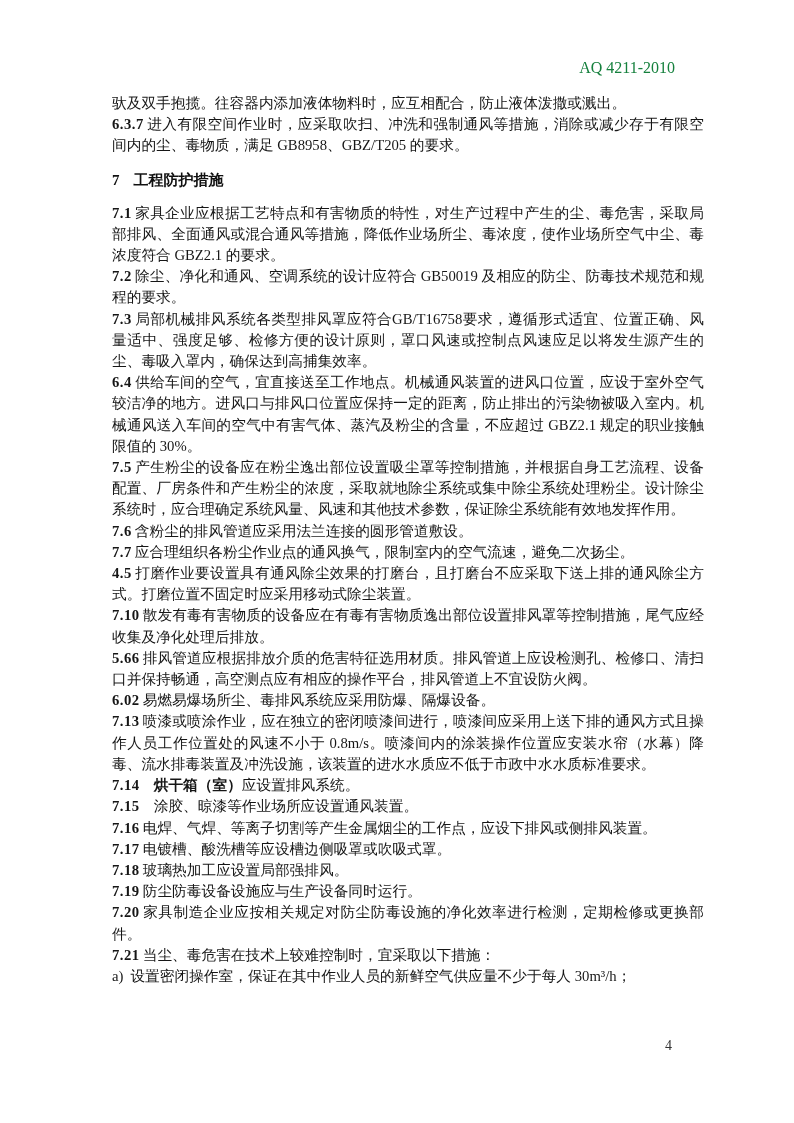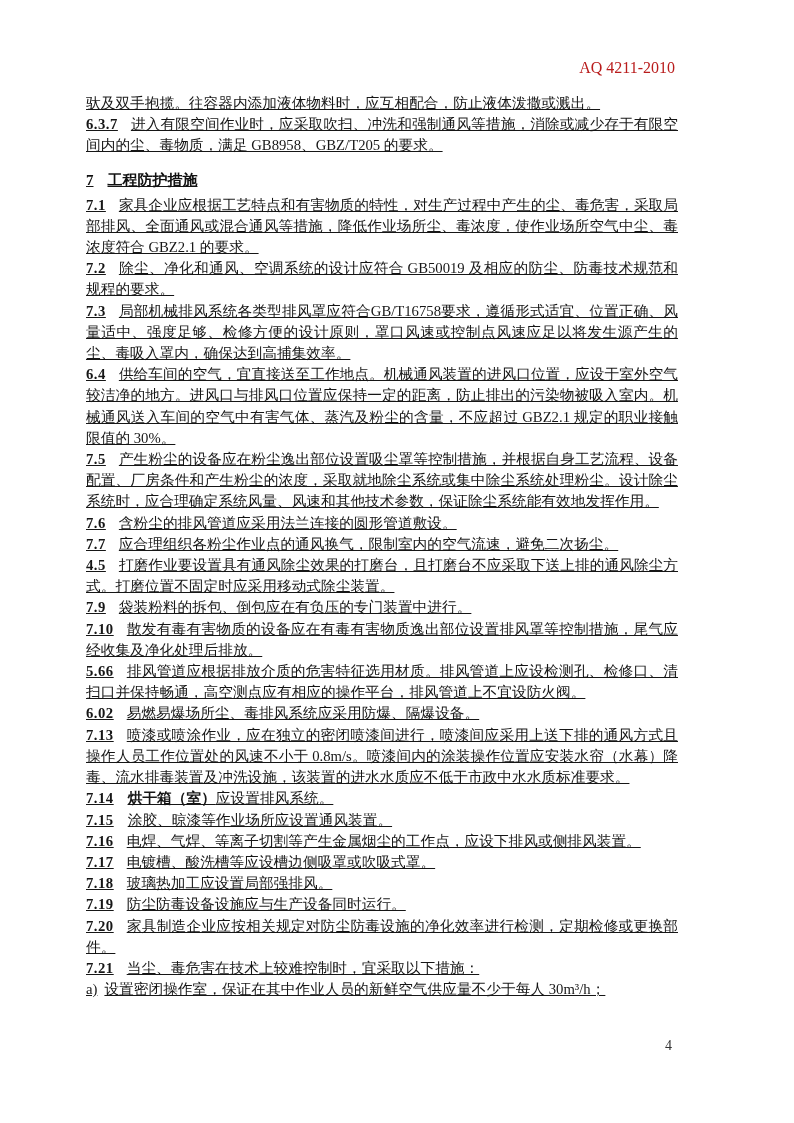--- a/index.html
+++ b/index.html
@@ -22,51 +22,50 @@
   }
   .page-header {
     position: absolute;
     top: 58px;
     left: 102px;
     right: 119px;
     text-align: right;
     font-size: 16px;
     line-height: 20px;
     font-family: "Liberation Serif", "DejaVu Serif", serif;
-    color: #b91c1c;
+    color: #15803d;
   }
   .doc-body {
     position: absolute;
     top: 93px;
-    left: 86px;
+    left: 112px;
     width: 592px;
     font-size: 14.7px;
     line-height: 21.2px;
     text-align: justify;
     color: #161616;
-    text-decoration: underline;
   }
   .doc-body p {
     margin: 0;
     padding: 0;
   }
   .section-heading {
     font-size: 15px;
     font-weight: 700;
-    margin: 13px 0 4px 0;
+    margin: 13px 0 12px 0;
     line-height: 21px;
     text-align: left;
     color: #101010;
   }
   .section-heading .h-num {
     margin-right: 14px;
   }
   .clause-num {
     font-weight: 700;
-    margin-right: 13px;
+    margin-right: 3px;
     letter-spacing: 0.5px;
   }
   .clause-num.tight {
     margin-right: 14px;
   }
   .bold-lead {
     font-weight: 700;
   }
   .sub-item {
     padding-left: 37px;
@@ -102,21 +101,20 @@
 
     <div>
         <p><span class="clause-num">7.1</span>家具企业应根据工艺特点和有害物质的特性，对生产过程中产生的尘、毒危害，采取局部排风、全面通风或混合通风等措施，降低作业场所尘、毒浓度，使作业场所空气中尘、毒浓度符合 GBZ2.1 的要求。</p>
         <p><span class="clause-num">7.2</span>除尘、净化和通风、空调系统的设计应符合 GB50019 及相应的防尘、防毒技术规范和规程的要求。</p>
         <p><span class="clause-num">7.3</span>局部机械排风系统各类型排风罩应符合GB/T16758要求，遵循形式适宜、位置正确、风量适中、强度足够、检修方便的设计原则，罩口风速或控制点风速应足以将发生源产生的尘、毒吸入罩内，确保达到高捕集效率。</p>
         <p><span class="clause-num">6.4</span>供给车间的空气，宜直接送至工作地点。机械通风装置的进风口位置，应设于室外空气较洁净的地方。进风口与排风口位置应保持一定的距离，防止排出的污染物被吸入室内。机械通风送入车间的空气中有害气体、蒸汽及粉尘的含量，不应超过 GBZ2.1 规定的职业接触限值的 30%。</p>
         <p><span class="clause-num">7.5</span>产生粉尘的设备应在粉尘逸出部位设置吸尘罩等控制措施，并根据自身工艺流程、设备配置、厂房条件和产生粉尘的浓度，采取就地除尘系统或集中除尘系统处理粉尘。设计除尘系统时，应合理确定系统风量、风速和其他技术参数，保证除尘系统能有效地发挥作用。</p>
         <p><span class="clause-num">7.6</span>含粉尘的排风管道应采用法兰连接的圆形管道敷设。</p>
         <p><span class="clause-num">7.7</span>应合理组织各粉尘作业点的通风换气，限制室内的空气流速，避免二次扬尘。</p>
         <p><span class="clause-num">4.5</span>打磨作业要设置具有通风除尘效果的打磨台，且打磨台不应采取下送上排的通风除尘方式。打磨位置不固定时应采用移动式除尘装置。</p>
-        <p><span class="clause-num">7.9</span>袋装粉料的拆包、倒包应在有负压的专门装置中进行。</p>
         <p><span class="clause-num">7.10</span>散发有毒有害物质的设备应在有毒有害物质逸出部位设置排风罩等控制措施，尾气应经收集及净化处理后排放。</p>
         <p><span class="clause-num">5.66</span>排风管道应根据排放介质的危害特征选用材质。排风管道上应设检测孔、检修口、清扫口并保持畅通，高空测点应有相应的操作平台，排风管道上不宜设防火阀。</p>
         <p><span class="clause-num">6.02</span>易燃易爆场所尘、毒排风系统应采用防爆、隔爆设备。</p>
         <p><span class="clause-num">7.13</span>喷漆或喷涂作业，应在独立的密闭喷漆间进行，喷漆间应采用上送下排的通风方式且操作人员工作位置处的风速不小于 0.8m/s。喷漆间内的涂装操作位置应安装水帘（水幕）降毒、流水排毒装置及冲洗设施，该装置的进水水质应不低于市政中水水质标准要求。</p>
         <p><span class="clause-num tight">7.14</span><span class="bold-lead">烘干箱（室）</span>应设置排风系统。</p>
         <p><span class="clause-num tight">7.15</span>涂胶、晾漆等作业场所应设置通风装置。</p>
         <p><span class="clause-num">7.16</span>电焊、气焊、等离子切割等产生金属烟尘的工作点，应设下排风或侧排风装置。</p>
         <p><span class="clause-num">7.17</span>电镀槽、酸洗槽等应设槽边侧吸罩或吹吸式罩。</p>
         <p><span class="clause-num">7.18</span>玻璃热加工应设置局部强排风。</p>
         <p><span class="clause-num">7.19</span>防尘防毒设备设施应与生产设备同时运行。</p>

